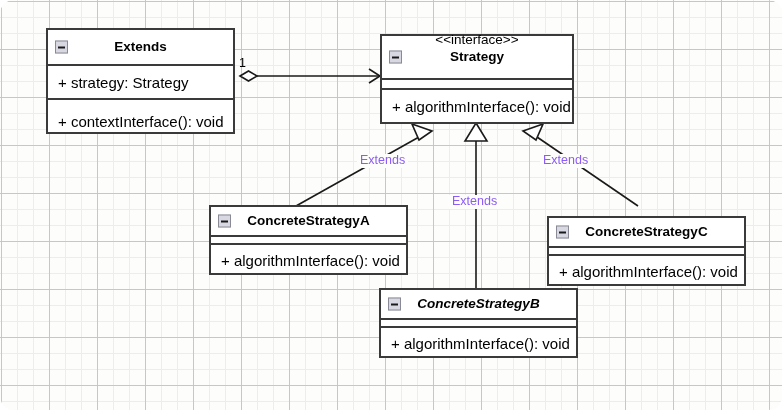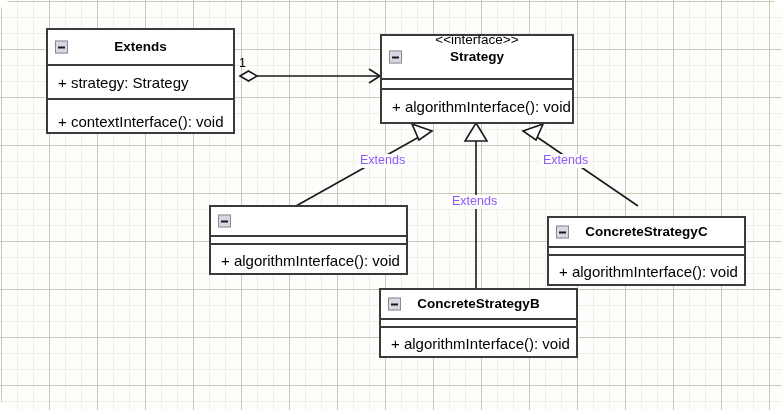--- a/index.html
+++ b/index.html
@@ -194,31 +194,32 @@
     <div class="uml-sec" style="height:32px;">
       <span>+ algorithmInterface(): void</span>
     </div>
   </div>
 
   <div class="umlbox" style="left:209px; top:205px; width:199px; height:70px;">
     <div class="uml-title" style="height:28px;">
       <span class="collapse-icon">
           <i></i>
         </span>
+      <span>ConcreteStrategyA</span>
     </div>
     <div class="divider"></div>
     <div class="uml-sec empty" style="height:6px;"></div>
     <div class="divider"></div>
     <div class="uml-sec" style="height:30px;">
       <span>+ algorithmInterface(): void</span>
     </div>
   </div>
 
   <div class="umlbox" style="left:379px; top:288px; width:199px; height:70px;">
-    <div class="uml-title" style="height:28px;">
+    <div class="uml-title" style="height:28px;font-style:italic;">
       <span class="collapse-icon">
           <i></i>
         </span>
       <span>ConcreteStrategyB</span>
     </div>
     <div class="divider"></div>
     <div class="uml-sec empty" style="height:6px;"></div>
     <div class="divider"></div>
     <div class="uml-sec" style="height:30px;">
       <span>+ algorithmInterface(): void</span>

